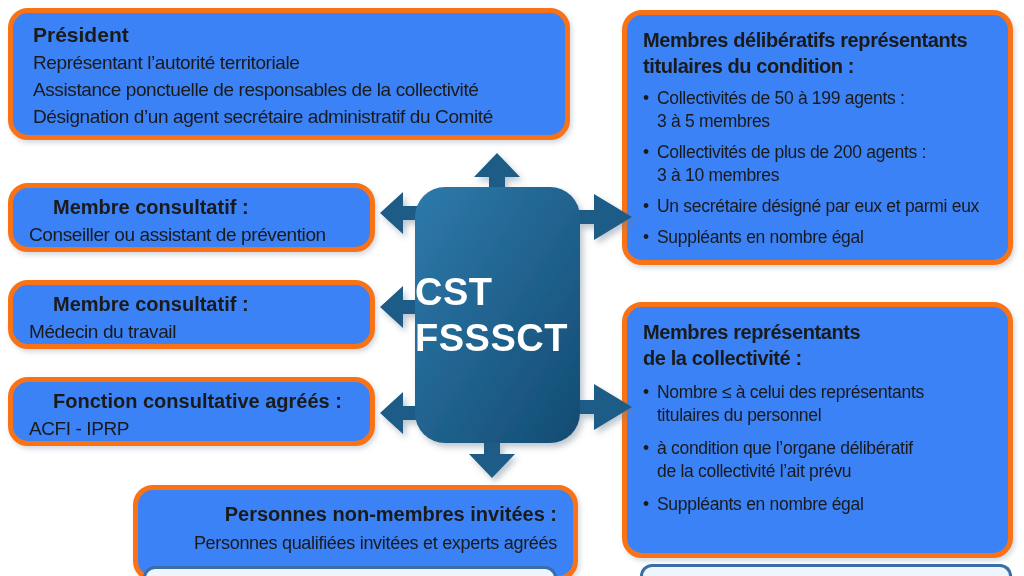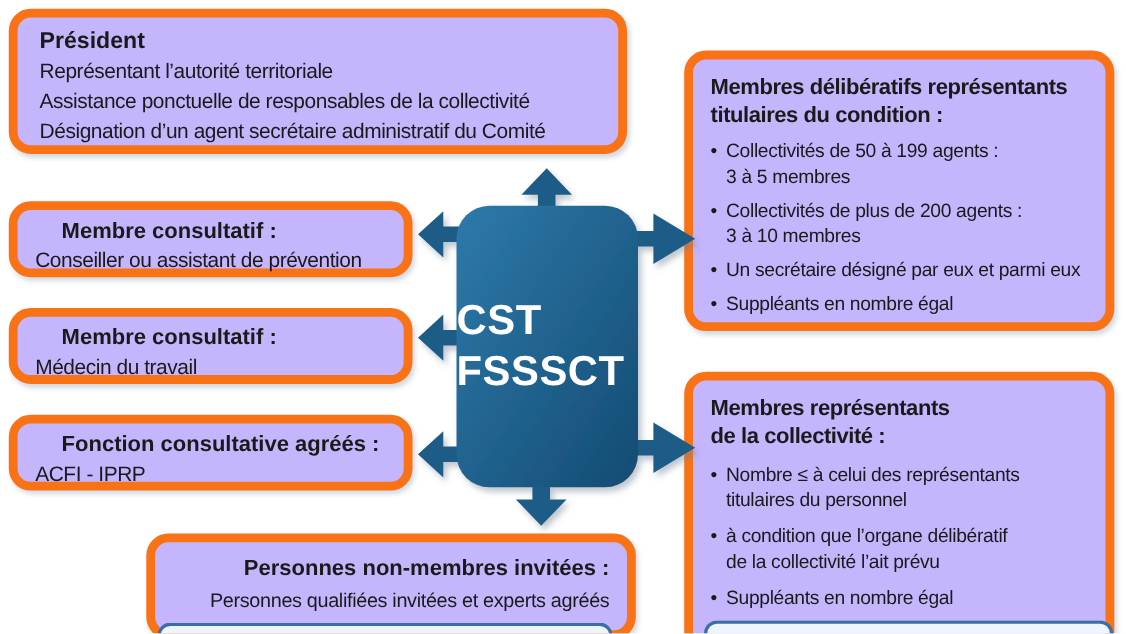--- a/index.html
+++ b/index.html
@@ -4,41 +4,41 @@
 <style>
   html,body{margin:0;padding:0;background:#ffffff;}
   #stage{
     position:relative;width:1024px;height:576px;overflow:hidden;
     background:#ffffff;
     font-family:"Liberation Sans",sans-serif;
     color:#1a1a1a;
   }
   .box{
     position:absolute;box-sizing:border-box;
-    background:#c4b5fd;border:8px solid #f97316;border-radius:20px;
+    background:#3b82f6;border:5px solid #f97316;border-radius:20px;
     box-shadow:2px 3px 5px rgba(110,130,155,.30);
   }
   .box .title{font-weight:bold;}
   
   .b-president{left:8px;top:8px;width:562px;height:132px;padding:7px 8px 0 20px;}
   .b-president .title{font-size:21px;line-height:29px;}
   .b-president .line{font-size:19px;line-height:27px;letter-spacing:-0.4px;}
   
   .b-small{left:8px;width:367px;height:69px;padding:6px 8px 0 16px;}
   .b-small .title{font-size:20px;line-height:27px;margin-left:24px;}
   .b-small .line{font-size:19px;line-height:27px;letter-spacing:-0.4px;}
   .b-conseiller{top:183px;}
   .b-medecin{top:280px;}
   .b-acfi{top:377px;}
   
   .b-nonmembres{left:133px;top:485px;width:445px;height:96px;padding:10px 16px 0 8px;text-align:right;}
   .b-nonmembres .title{font-size:20px;line-height:29px;}
   .b-nonmembres .line{font-size:18px;line-height:29px;letter-spacing:-0.3px;}
   
-  .b-right{left:622px;width:391px;padding:12px 8px 0 16px;margin-top:36px;}
+  .b-right{left:622px;width:391px;padding:12px 8px 0 16px;}
   .b-right .title{font-size:20px;line-height:26px;letter-spacing:-0.4px;}
   .b-deliberatifs{top:10px;height:255px;}
   .b-collectivite{top:302px;height:256px;}
   .bullet{display:flex;margin-top:8px;font-size:17.5px;line-height:23px;letter-spacing:-0.3px;}
   .b-collectivite .bullet{margin-top:10px;}
   .bullet .dot{width:14px;flex:0 0 14px;}
   
   #center-svg{position:absolute;left:370px;top:140px;width:270px;height:350px;}
   #center-label{
     position:absolute;left:415px;top:187px;width:165px;height:256px;

